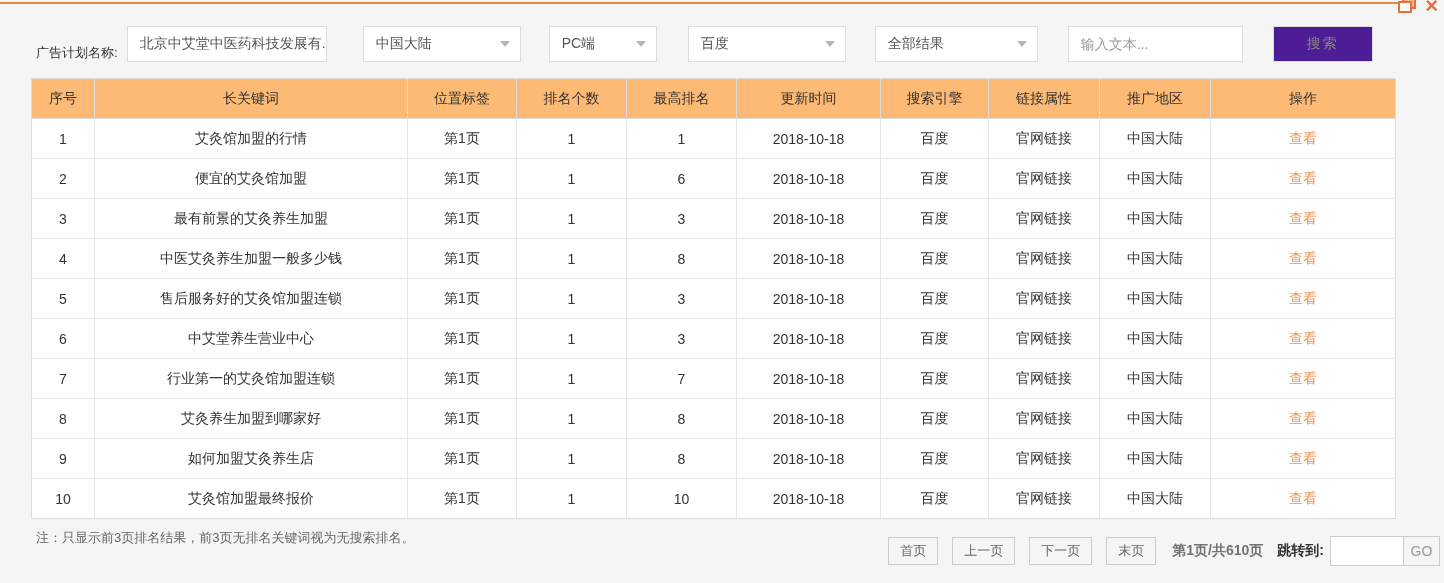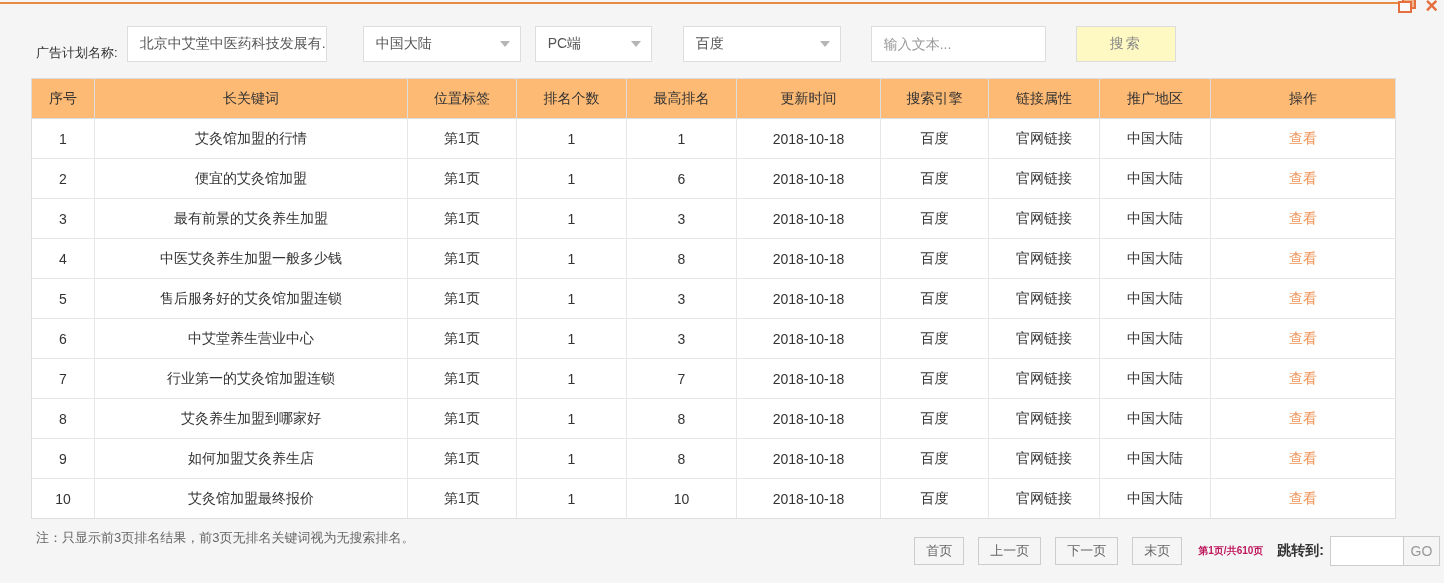--- a/index.html
+++ b/index.html
@@ -22,31 +22,31 @@
   .filter-bar { position: absolute; top: 26px; left: 36px; display: flex; align-items: flex-end; height: 36px; }
   .filter-label { font-size: 13px; color: #333; margin-right: 9px; white-space: nowrap; }
   .dd {
     height: 36px; background: #fff; border: 1px solid #ddd;
     display: flex; align-items: center; justify-content: space-between;
     padding: 0 10px 0 12px; font-size: 14px; color: #555; cursor: pointer; white-space: nowrap; overflow: hidden;
   }
   .caret { width: 0; height: 0; border-left: 5px solid transparent; border-right: 5px solid transparent; border-top: 6px solid #b5b5b5; flex: none; margin-left: 8px; }
   .dd-plan   { width: 200px; }
   .dd-region { width: 158px; margin-left: 36px; }
-  .dd-device { width: 117px; margin-left: 14px; }
+  .dd-device { width: 108px; margin-left: 28px; }
   .dd-engine { width: 158px; margin-left: 31px; }
   .dd-result { width: 163px; margin-left: 29px; }
   .search-input {
     width: 175px; height: 36px; margin-left: 30px; border: 1px solid #ddd; background: #fff;
     font-size: 14px; padding: 4px 12px; color: #555; outline: none;
     font-family: "Liberation Sans", "DejaVu Sans", sans-serif;
   }
   .search-input::placeholder { color: #999; }
   .search-btn {
-    width: 100px; height: 36px; margin-left: 30px; border: 1px solid #ddd; background: #fef9c3;
+    width: 100px; height: 36px; margin-left: 30px; border: 1px solid #ddd; background: #4c1d95;
     font-size: 14px; color: #888; cursor: pointer; letter-spacing: 2px;
     font-family: "Liberation Sans", "DejaVu Sans", sans-serif;
   }
 
   
   .rank-table { position: absolute; top: 78px; left: 31px; width: 1364px; border-collapse: collapse; table-layout: fixed; background: #fff; }
   .rank-table th, .rank-table td { border: 1px solid #ddd; text-align: center; height: 40px; font-size: 14px; overflow: hidden; white-space: nowrap; }
   .rank-table th { background: #fdba74; font-weight: normal; color: #333; }
   .rank-table td { color: #333; border-color: #e7e7e7; }
   .rank-table tr td:first-child { border-left-color: #ddd; }
@@ -55,21 +55,21 @@
   .view-link { color: #ef9255; text-decoration: none; cursor: pointer; }
 
   
   .note { position: absolute; top: 529px; left: 36px; font-size: 13px; color: #666; }
   .pager { position: absolute; top: 536px; right: 4px; display: flex; align-items: center; }
   .pg-btn {
     height: 28px; padding: 0 11px; background: #f5f5f5; border: 1px solid #ccc;
     font-size: 13px; color: #666; cursor: pointer; margin-right: 14px;
     font-family: "Liberation Sans", "DejaVu Sans", sans-serif;
   }
-  .pg-info { font-size: 10px; font-weight: bold; color: #be185d; margin: 0 14px 0 2px; white-space: nowrap; }
+  .pg-info { font-size: 14px; font-weight: bold; color: #737373; margin: 0 14px 0 2px; white-space: nowrap; }
   .pg-jump-label { font-size: 14px; font-weight: bold; color: #333; margin-right: 6px; white-space: nowrap; }
   .pg-jump-input { width: 74px; height: 30px; border: 1px solid #ccc; background: #fff; outline: none; padding: 0 6px; font-size: 14px; }
   .pg-go {
     width: 36px; height: 30px; border: 1px solid #ccc; border-left: none; background: #f5f5f5;
     font-size: 14px; color: #999; cursor: pointer;
     font-family: "Liberation Sans", "DejaVu Sans", sans-serif;
   }
 </style>
 </head>
 <body>
@@ -97,20 +97,24 @@
   <div class="dd dd-device">
     <span>PC端</span>
     <span class="caret"></span>
   </div>
 
   <div class="dd dd-engine">
     <span>百度</span>
     <span class="caret"></span>
   </div>
 
+  <div class="dd dd-result">
+    <span>全部结果</span>
+    <span class="caret"></span>
+  </div>
 
   <input class="search-input" type="text" placeholder="输入文本..." style="">
 
   <button class="search-btn">搜索</button>
 </div>
 
 <table class="rank-table">
   <colgroup>
     <col style="width:63px">
       <col style="width:313px">

